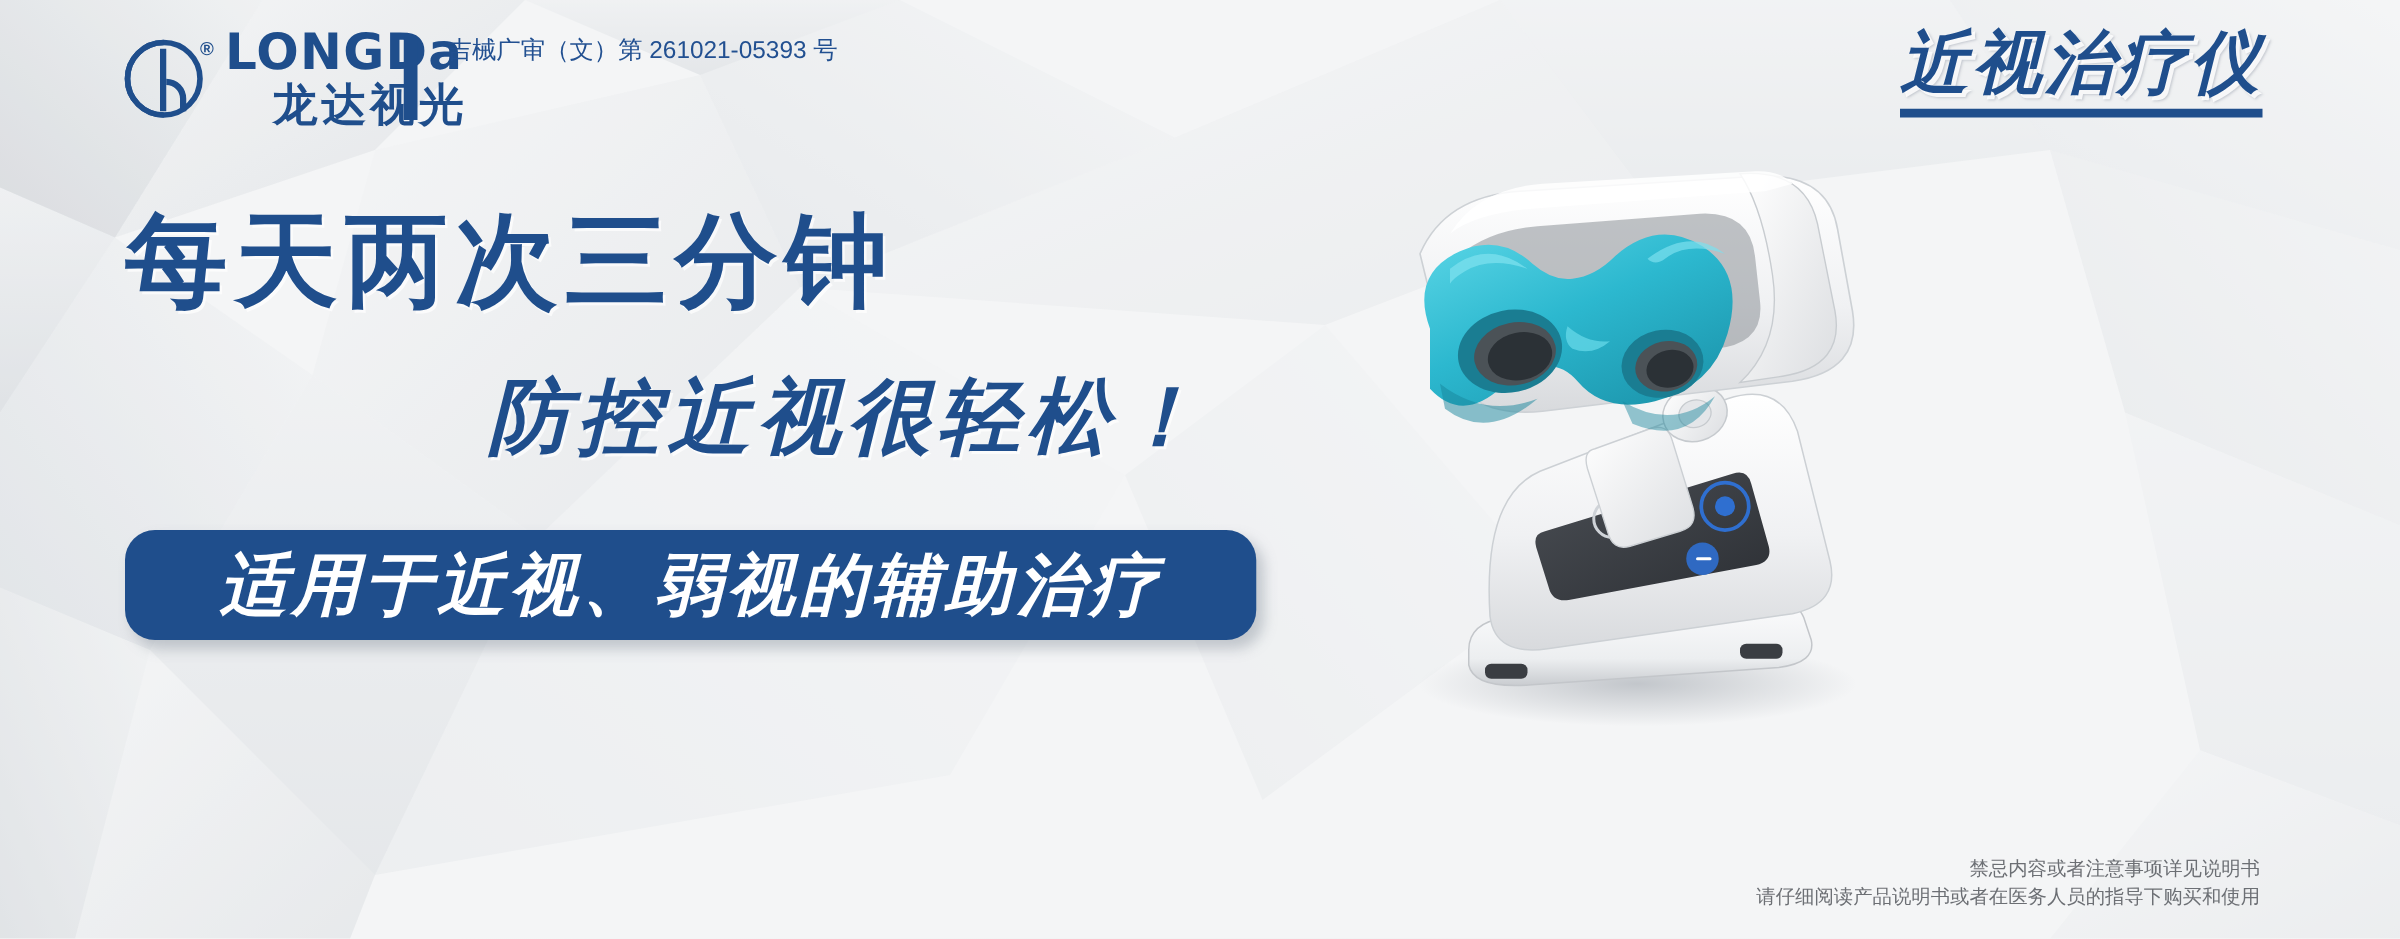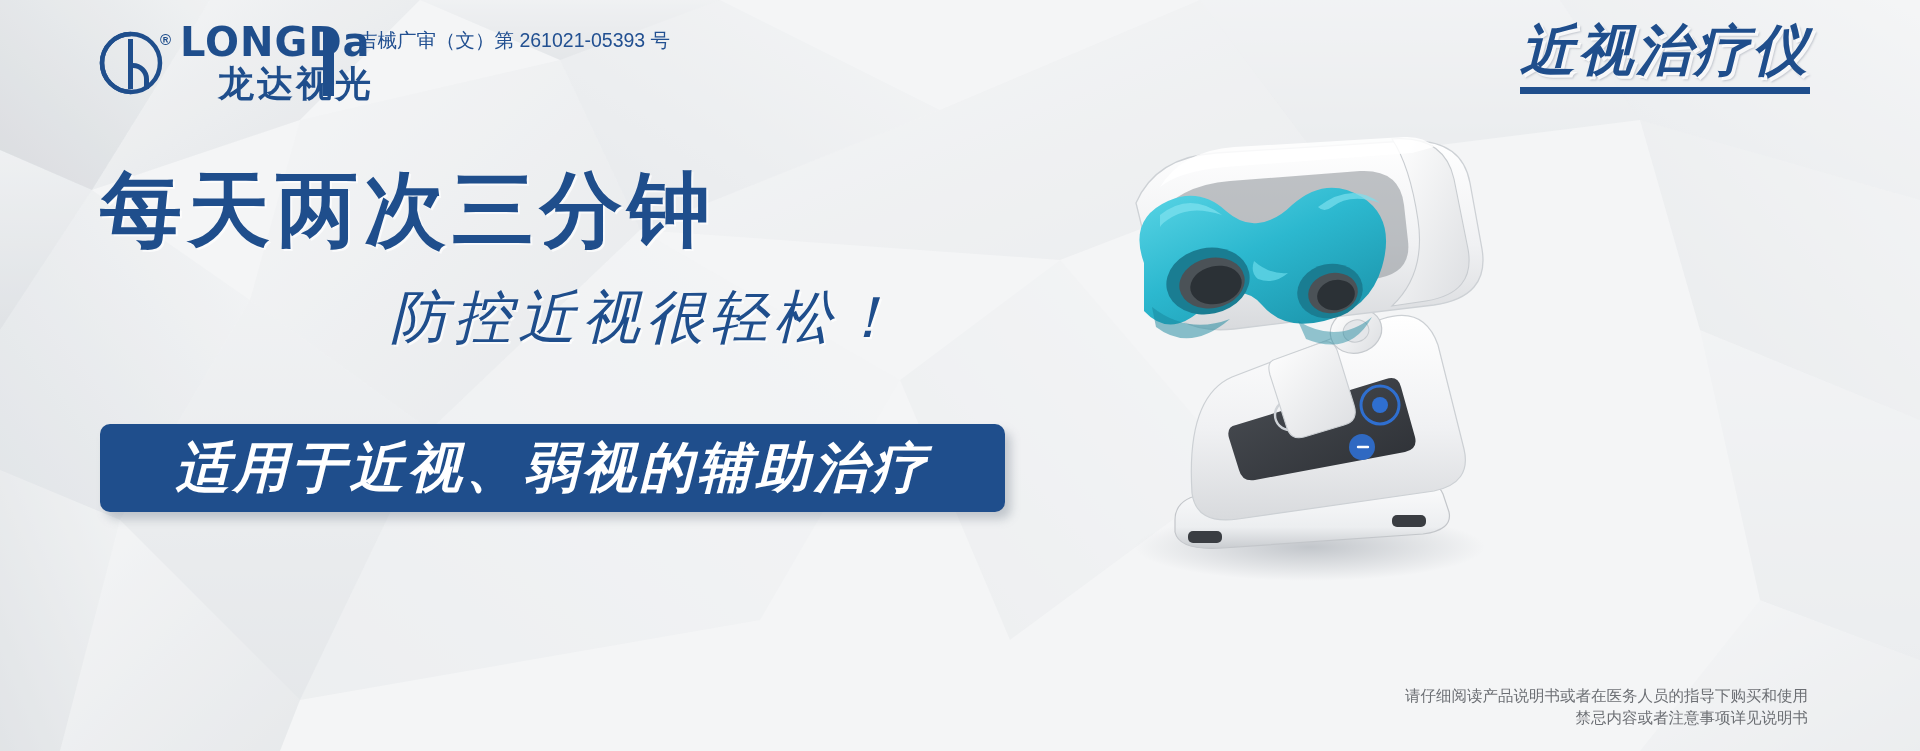--- a/index.html
+++ b/index.html
@@ -48,31 +48,31 @@
 
   
   .headline1{
     position:absolute;left:100px;top:168px;
     font-size:82px;font-weight:bold;color:#1f4e8c;
     letter-spacing:6px;line-height:1;white-space:nowrap;
     font-family:"DejaVu Serif","Liberation Serif",serif;
     text-shadow:2px 2px 0 rgba(255,255,255,.7);
   }
   .headline2{
-    position:absolute;left:390px;top:288px;
-    font-size:58px;font-weight:normal;font-style:italic;color:#1f4e8c;
+    position:absolute;left:390px;top:300px;
+    font-size:66px;font-weight:bold;font-style:italic;color:#1f4e8c;
     letter-spacing:6px;line-height:1;white-space:nowrap;
     font-family:"DejaVu Serif","Liberation Serif",serif;
     text-shadow:2px 2px 0 rgba(255,255,255,.7);
   }
 
   
   .blue-band{
     position:absolute;left:100px;top:424px;width:905px;height:88px;
-    background:#1f4e8c;border-radius:10px;
+    background:#1f4e8c;border-radius:24px;
     display:flex;align-items:center;justify-content:center;
     box-shadow:6px 7px 10px rgba(110,120,135,.35);
   }
   .blue-band-text{
     color:#ffffff;font-size:54px;font-weight:bold;font-style:italic;
     letter-spacing:4px;white-space:nowrap;
     font-family:"DejaVu Serif","Liberation Serif",serif;
   }
 
   
@@ -260,17 +260,17 @@
       <ellipse cx="296" cy="200" rx="19" ry="15" transform="rotate(-12 296 200)" fill="#2b3136"></ellipse>
 
       <path d="M214 166 q16 14 34 12 q-14 12 -30 6 q-8 -6 -4 -18 z" fill="#62d6e6" opacity=".8"></path>
 
       <path d="M112 212 q36 28 78 12 q-40 34 -74 8 z" fill="#17869b" opacity=".5"></path>
       <path d="M258 226 q40 24 74 -4 q-22 40 -66 22 z" fill="#17869b" opacity=".45"></path>
     </svg>
   </div>
 
   <div class="disclaimer">
+    <div>禁忌内容或者注意事项详见说明书</div>
     <div>请仔细阅读产品说明书或者在医务人员的指导下购买和使用</div>
-    <div>禁忌内容或者注意事项详见说明书</div>
   </div>
 
 </div>
 
 </body></html>

